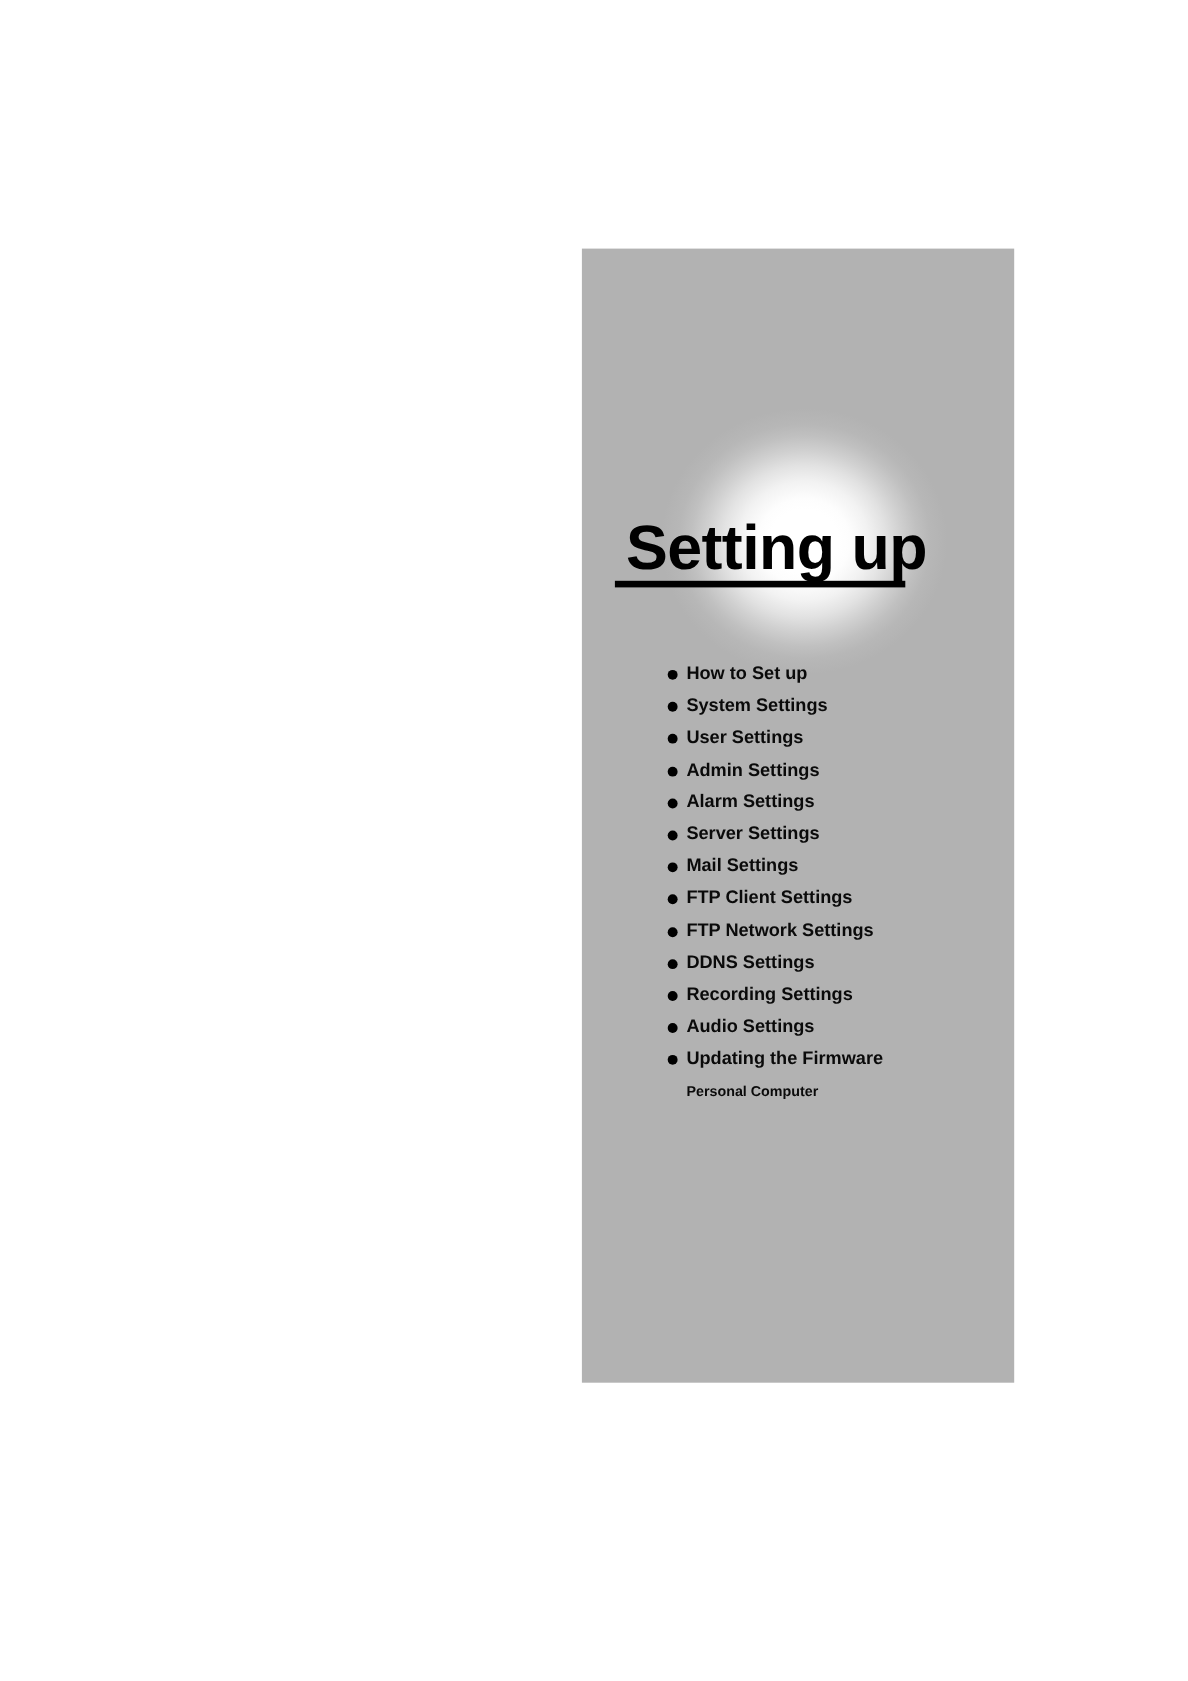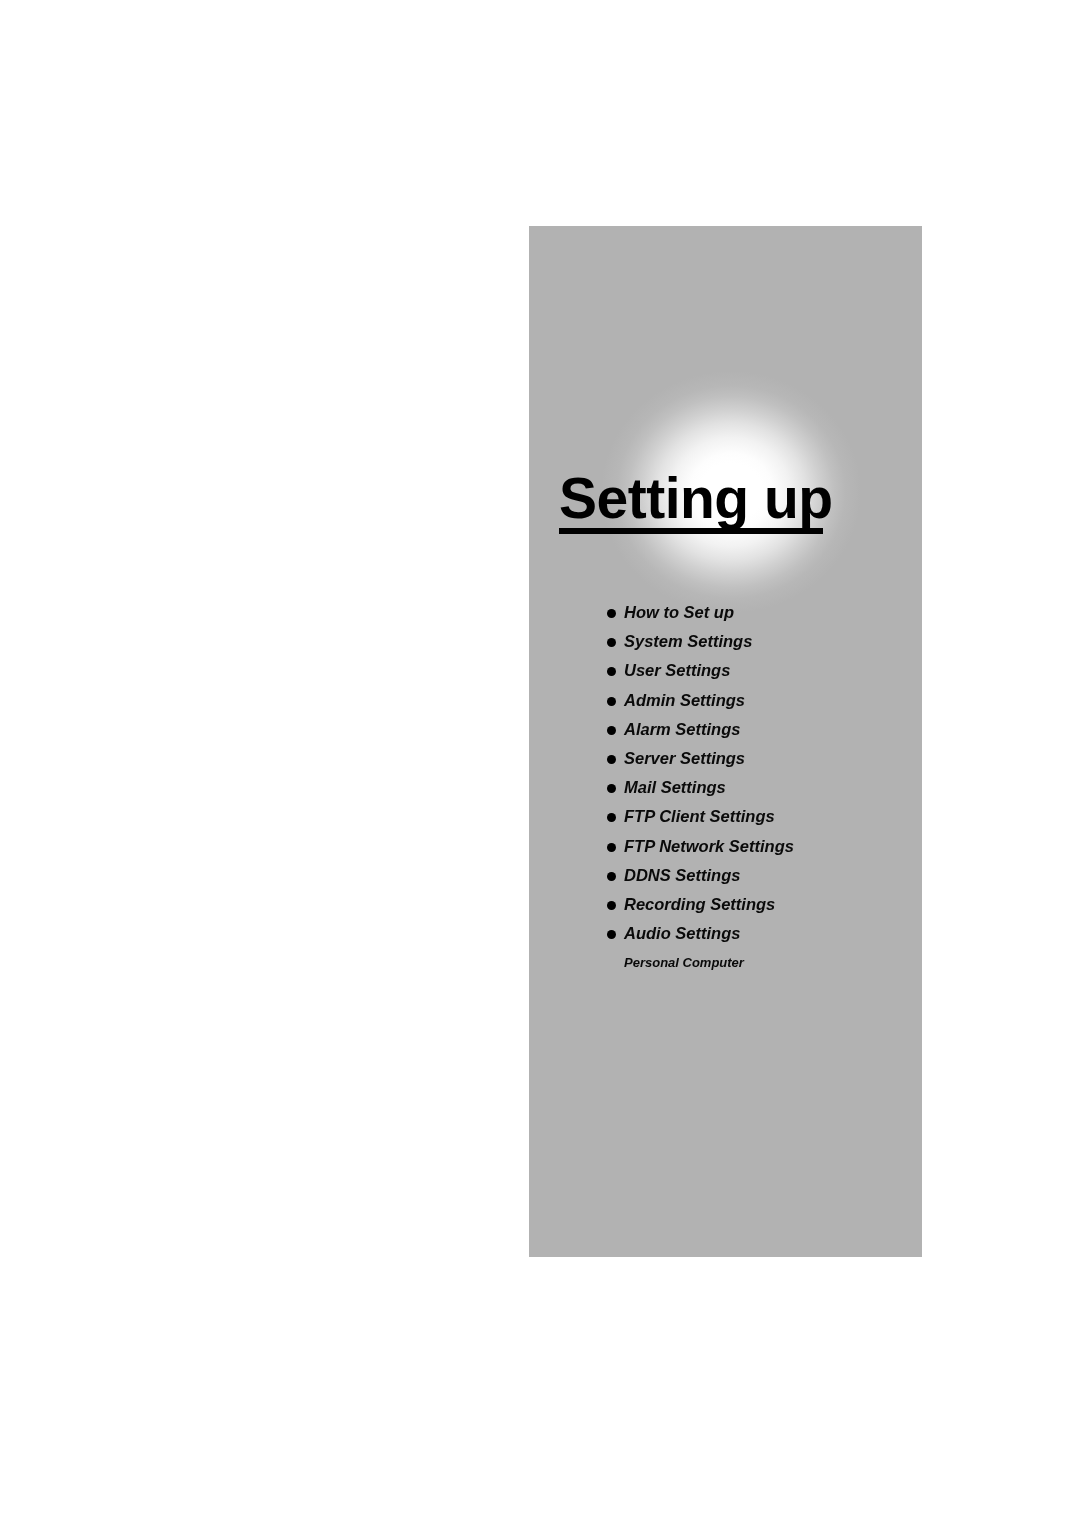--- a/index.html
+++ b/index.html
@@ -108,24 +108,24 @@
     white-space: nowrap;
   }
 </style>
 </head>
 <body>
 
 <div id="chapter-panel">
 
   <div id="title-glow" style="left:72px; top:145px;"></div>
 
-  <div id="chapter-title" style="left:30px; top:244px;">Setting up</div>
+  <div id="chapter-title" style="left:40px; top:244px;">Setting up</div>
   <div id="chapter-title-rule" style="left:30px; top:302px;"></div>
 
-  <ul id="toc-list" style="left:77px; top:372px;font-style:italic;">
+  <ul id="toc-list" style="left:77px; top:372px;">
 
     <li class="toc-item">
       <span class="toc-bullet"></span>
       <span>How to Set up</span>
     </li>
 
     <li class="toc-item">
       <span class="toc-bullet"></span>
       <span>System Settings</span>
     </li>
@@ -173,18 +173,22 @@
     <li class="toc-item">
       <span class="toc-bullet"></span>
       <span>Recording Settings</span>
     </li>
 
     <li class="toc-item">
       <span class="toc-bullet"></span>
       <span>Audio Settings</span>
     </li>
 
+    <li class="toc-item">
+      <span class="toc-bullet"></span>
+      <span>Updating the Firmware</span>
+    </li>
 
 
     <li class="toc-continuation">Personal Computer</li>
 
   </ul>
 </div>
 
 </body></html>

